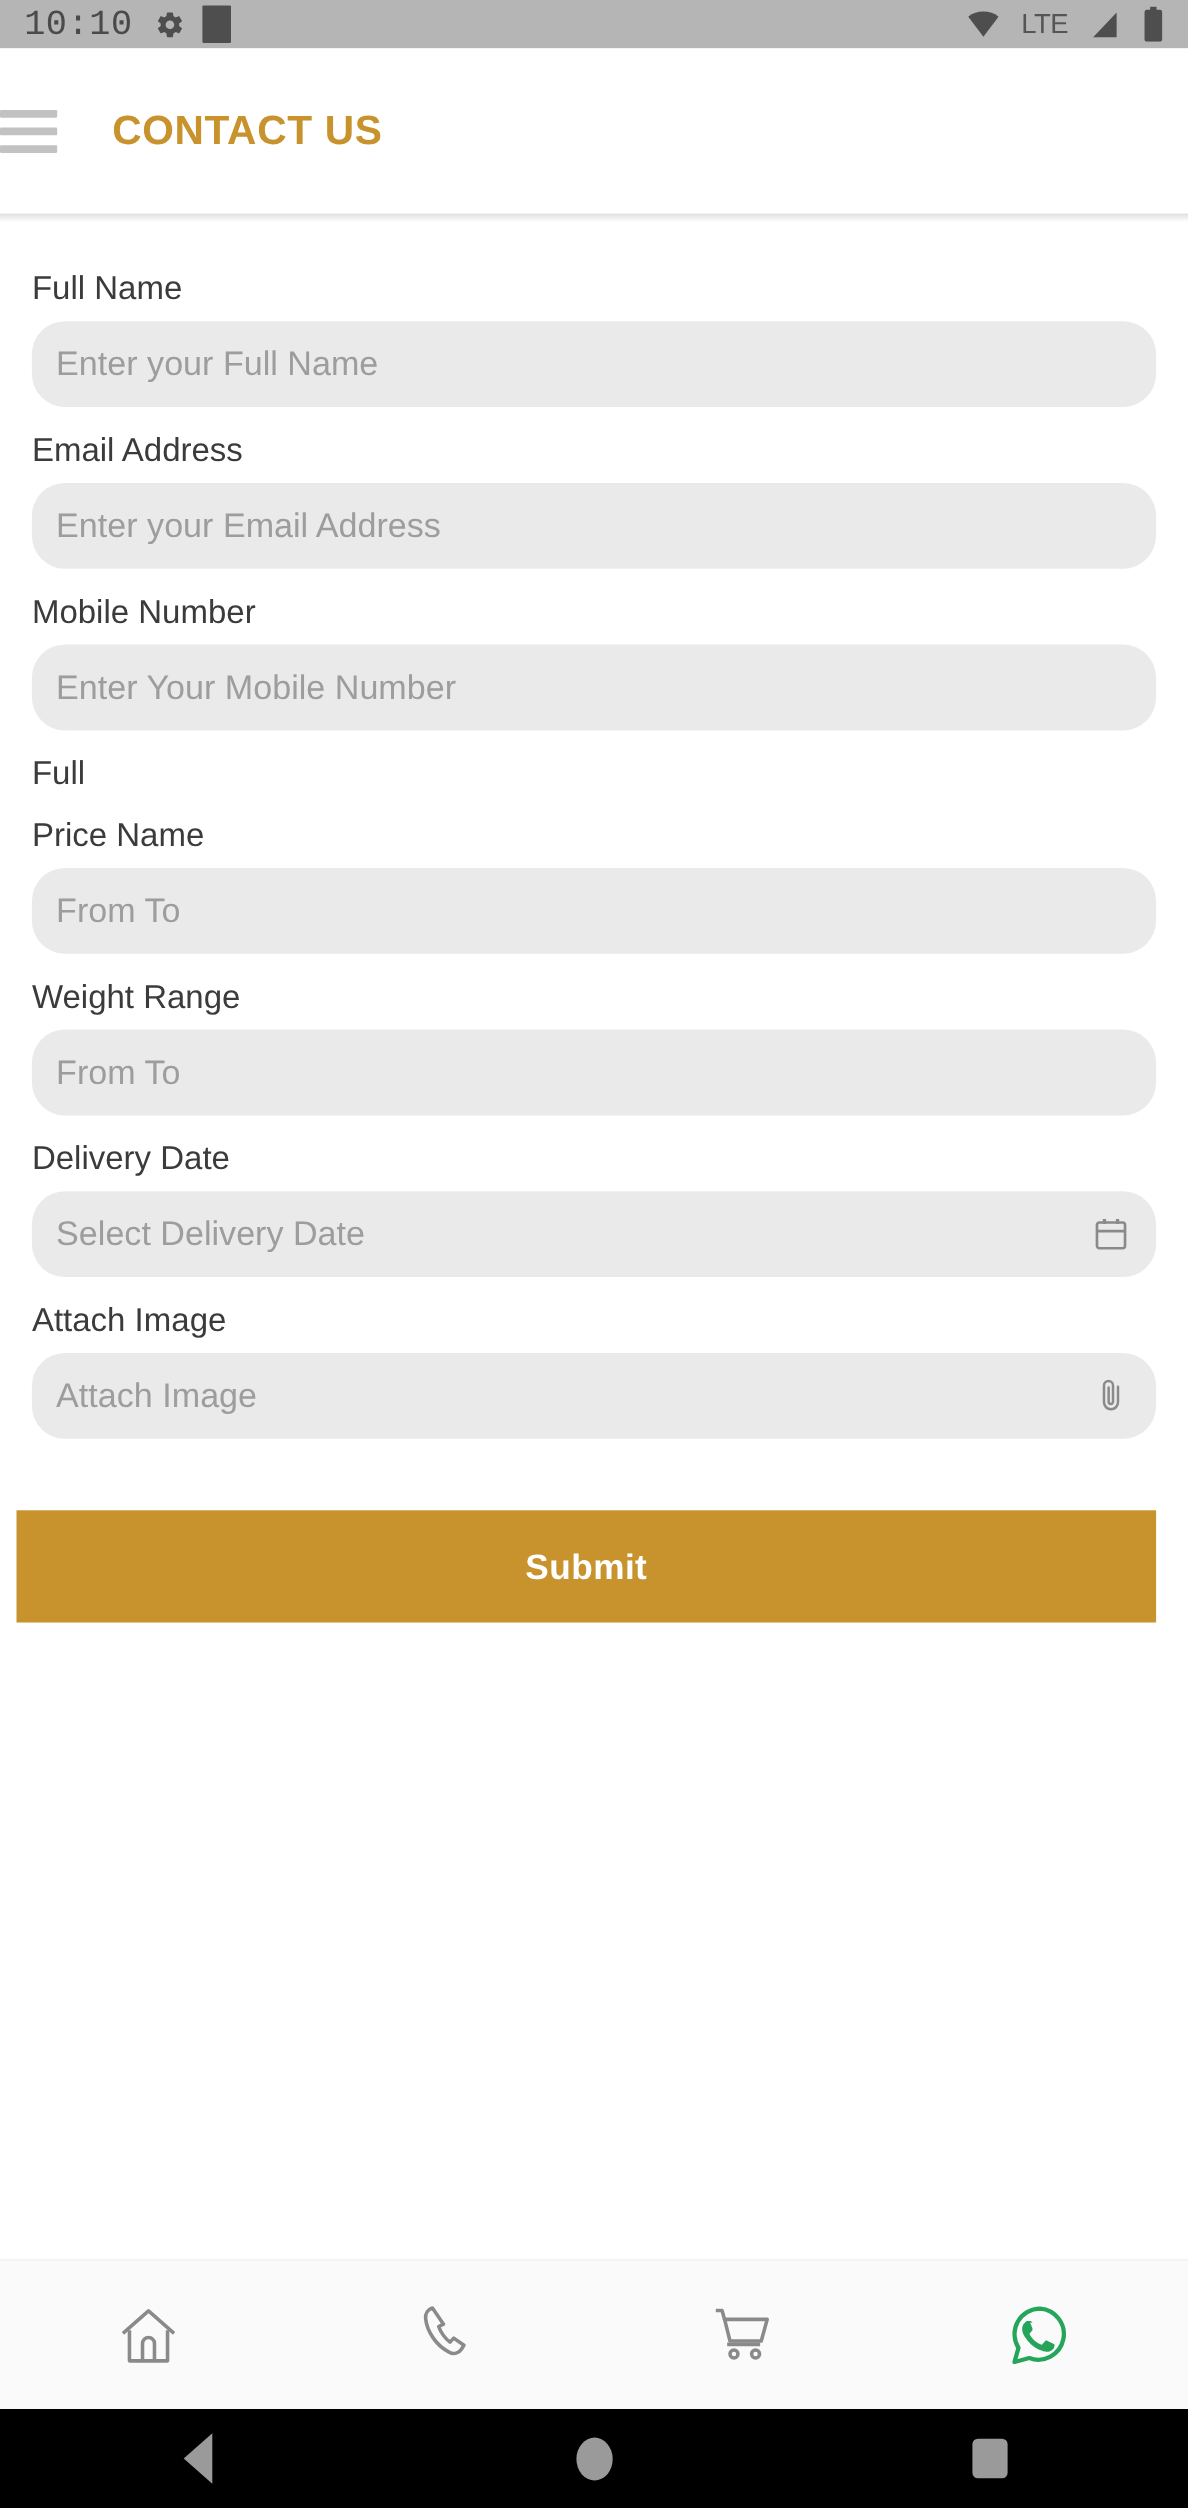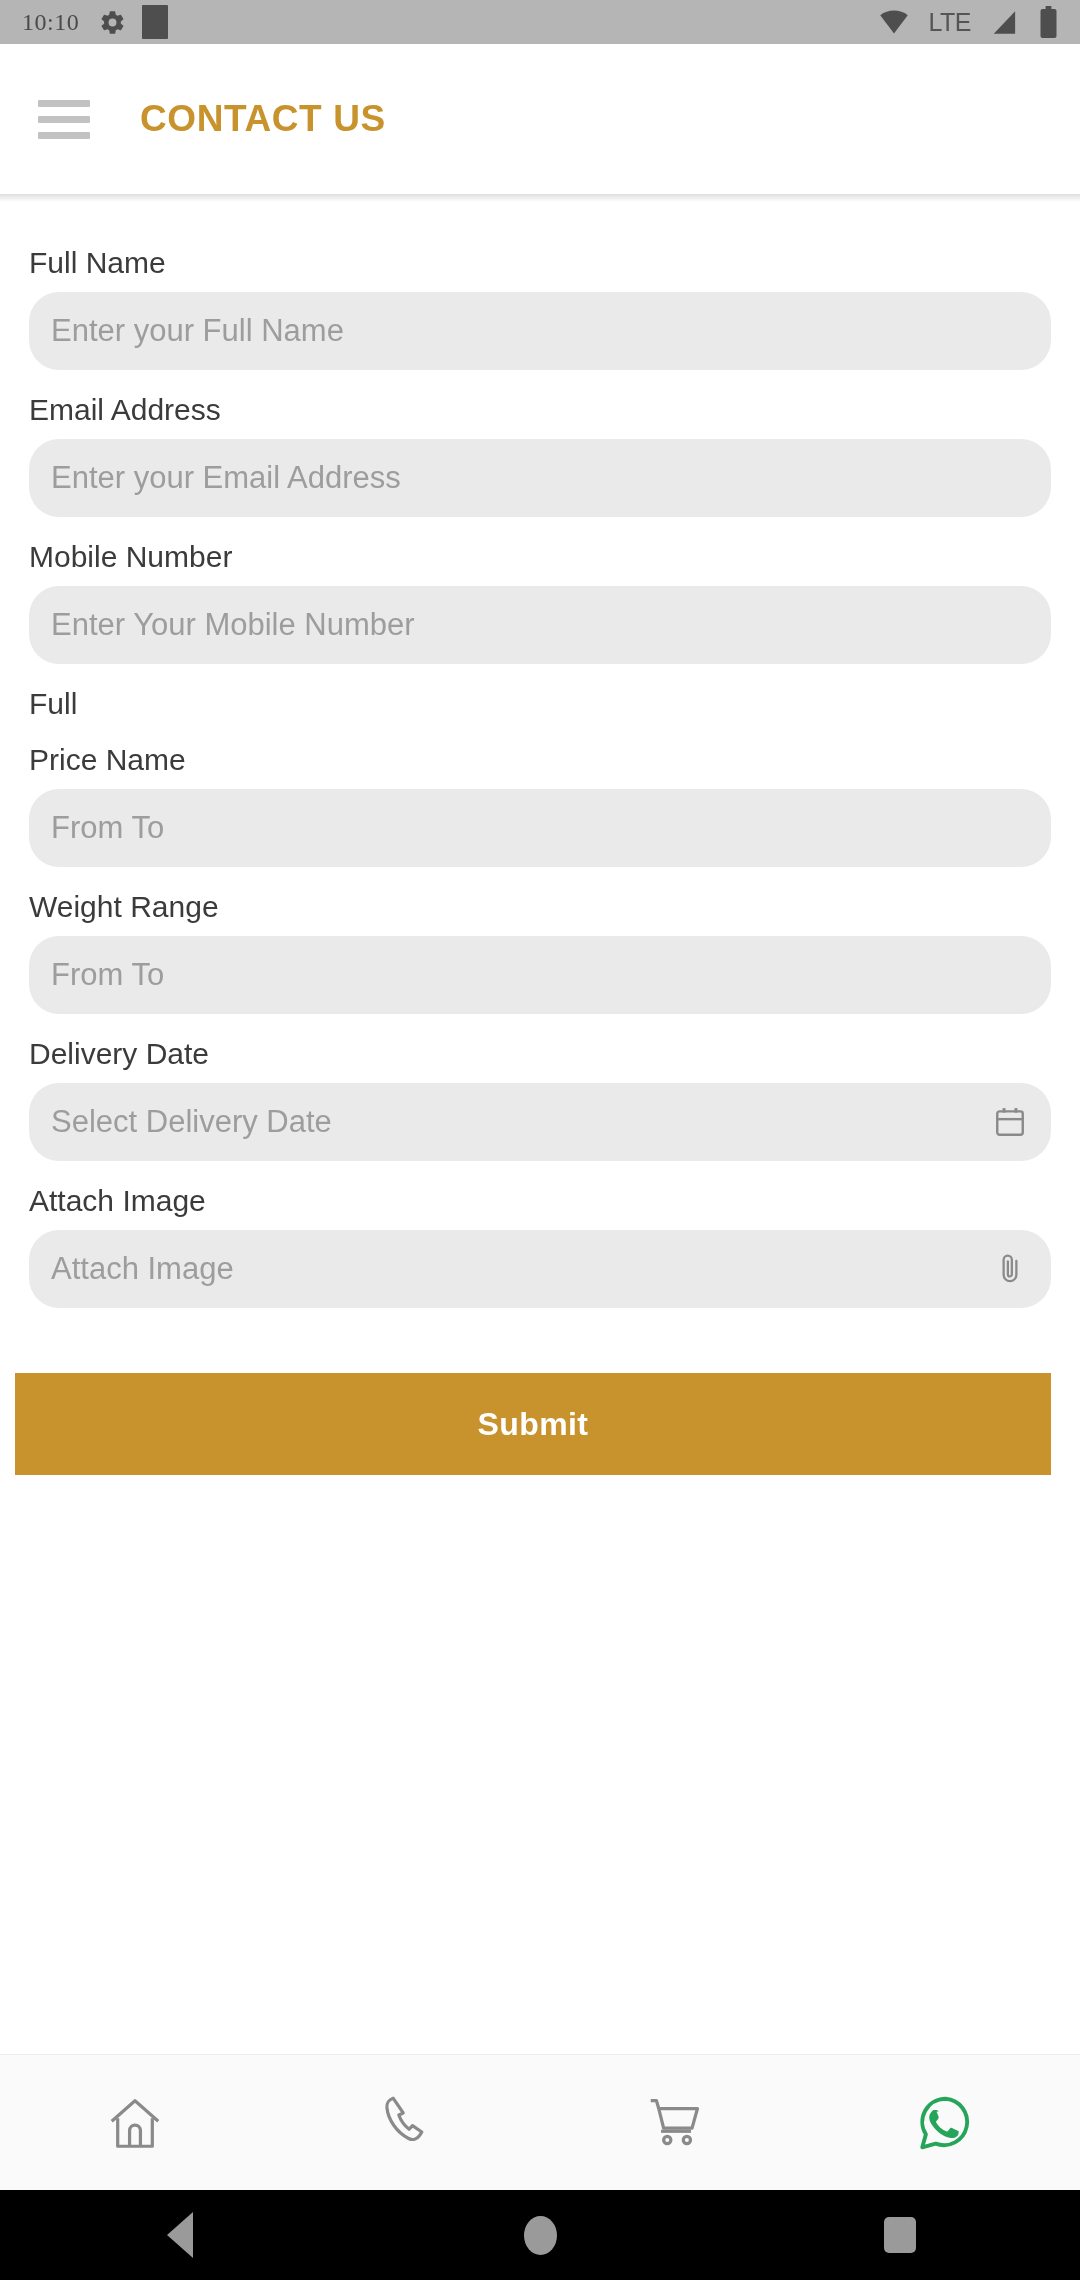--- a/index.html
+++ b/index.html
@@ -12,35 +12,34 @@
   #screen { position:relative; width:1080px; height:2280px; background:#ffffff; }
 
   
   .statusbar{
     height:44px; width:100%;
     background:#b5b5b5;
     display:flex; align-items:center;
     padding:0 22px;
     position:relative;
   }
-  .sb-time{ font-size:24px; color:#4a4a4a; letter-spacing:.5px; font-family:Liberation Serif, serif; }
+  .sb-time{ font-size:32px; color:#4a4a4a; letter-spacing:.5px; font-family:Liberation Mono, monospace; }
   .sb-left-icons{ display:flex; align-items:center; gap:16px; margin-left:20px; }
   .sb-right{ margin-left:auto; display:flex; align-items:center; gap:20px; }
   .sb-lte{ font-size:25px; color:#555; letter-spacing:-0.5px; }
   .gear-ic{ width:27px; height:27px; display:block; }
   .blockicon{ width:26px; height:34px; background:#4e4e4e; border-radius:1px; }
   .wifi-ic{ width:30px;height:26px; display:block;}
   .sig-ic{ width:28px;height:27px; display:block;}
   .bat-ic{ width:19px;height:32px; display:block;}
 
   
   .appbar{
     height:150px; background:#ffffff;
     display:flex; align-items:center;
-    padding-left:38px;
     position:relative;
   }
   .hamburger{
     width:52px; display:flex; flex-direction:column; gap:9px;
     cursor:pointer; padding:6px 0;
   }
   .hamburger span{ display:block; height:7px; background:#c2c2c2; border-radius:1px; }
   .appbar-title{
     margin-left:50px;
     color:#c8922c;

